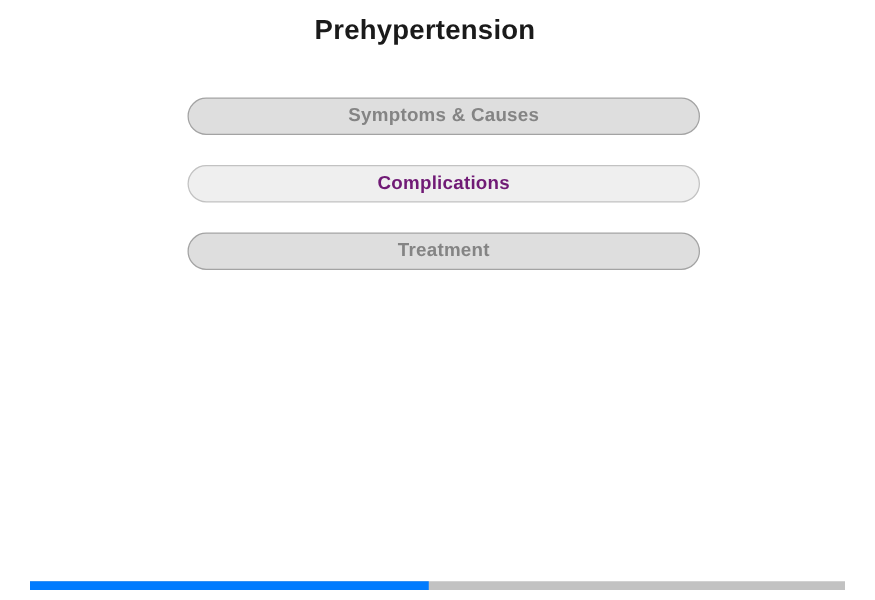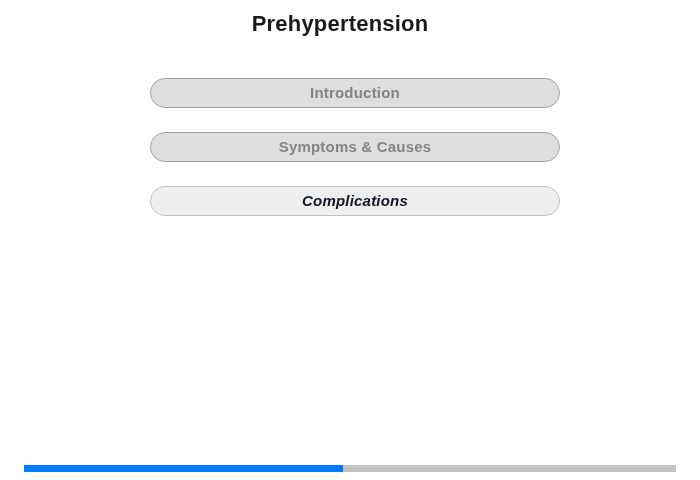--- a/index.html
+++ b/index.html
@@ -62,22 +62,21 @@
     user-select: none;
   }
 
   .nav-button:last-child {
     margin-bottom: 0;
   }
 
   .nav-button.is-active {
     background: #efefef;
     border-color: #c2c2c2;
-    color: #0f172a;
-    font-style: italic;
+    color: #701a75;
   }
 
   
   .progress-bar {
     position: absolute;
     left: 24px;
     top: 465px;
     width: 652px;
     height: 7px;
     background: #c2c2c2;
@@ -89,22 +88,22 @@
   }
 </style>
 </head>
 <body>
 
 <div id="page-root">
 
   <div class="page-title">Prehypertension</div>
 
   <div class="nav-list" id="nav-list">
-      <div class="nav-button">Introduction</div>
       <div class="nav-button">Symptoms &amp; Causes</div>
       <div class="nav-button is-active">Complications</div>
+      <div class="nav-button">Treatment</div>
     </div>
 
   <div class="progress-bar" id="progress-bar" style="background: rgb(194, 194, 194);">
     <div class="progress-fill" id="progress-fill" style="width: 49%; background: rgb(1, 123, 254);"></div>
   </div>
 
 </div>
 
 </body></html>

